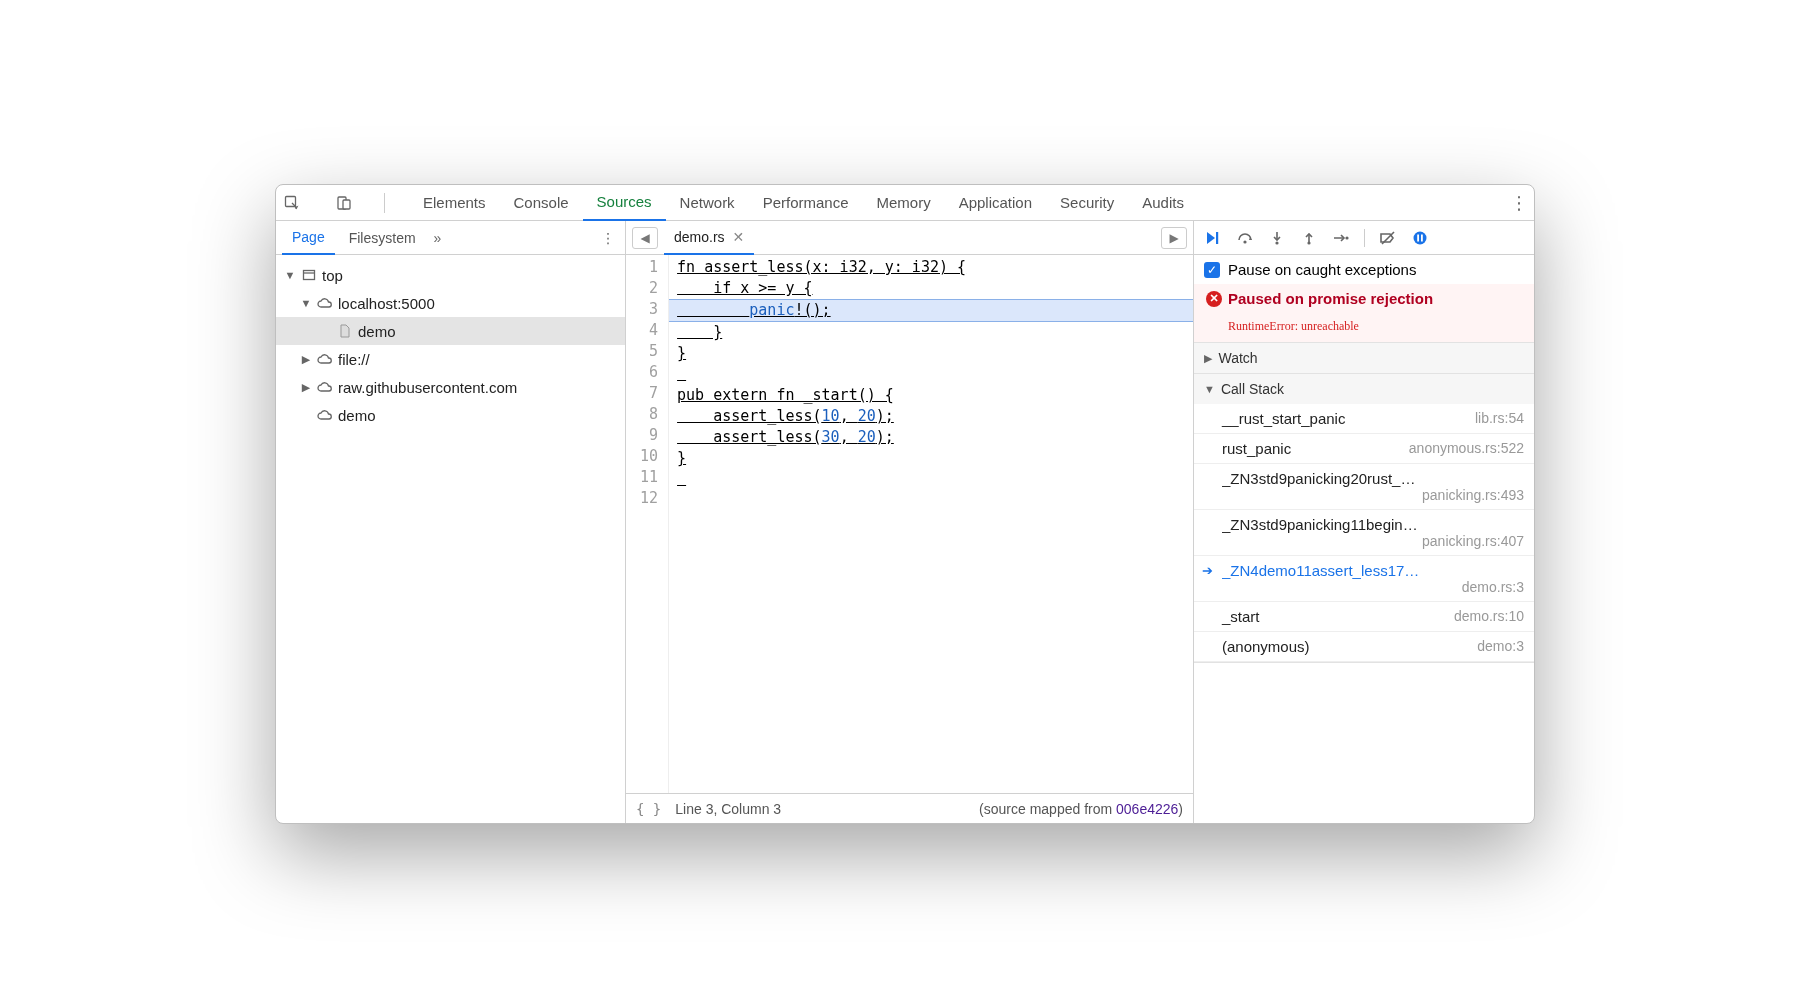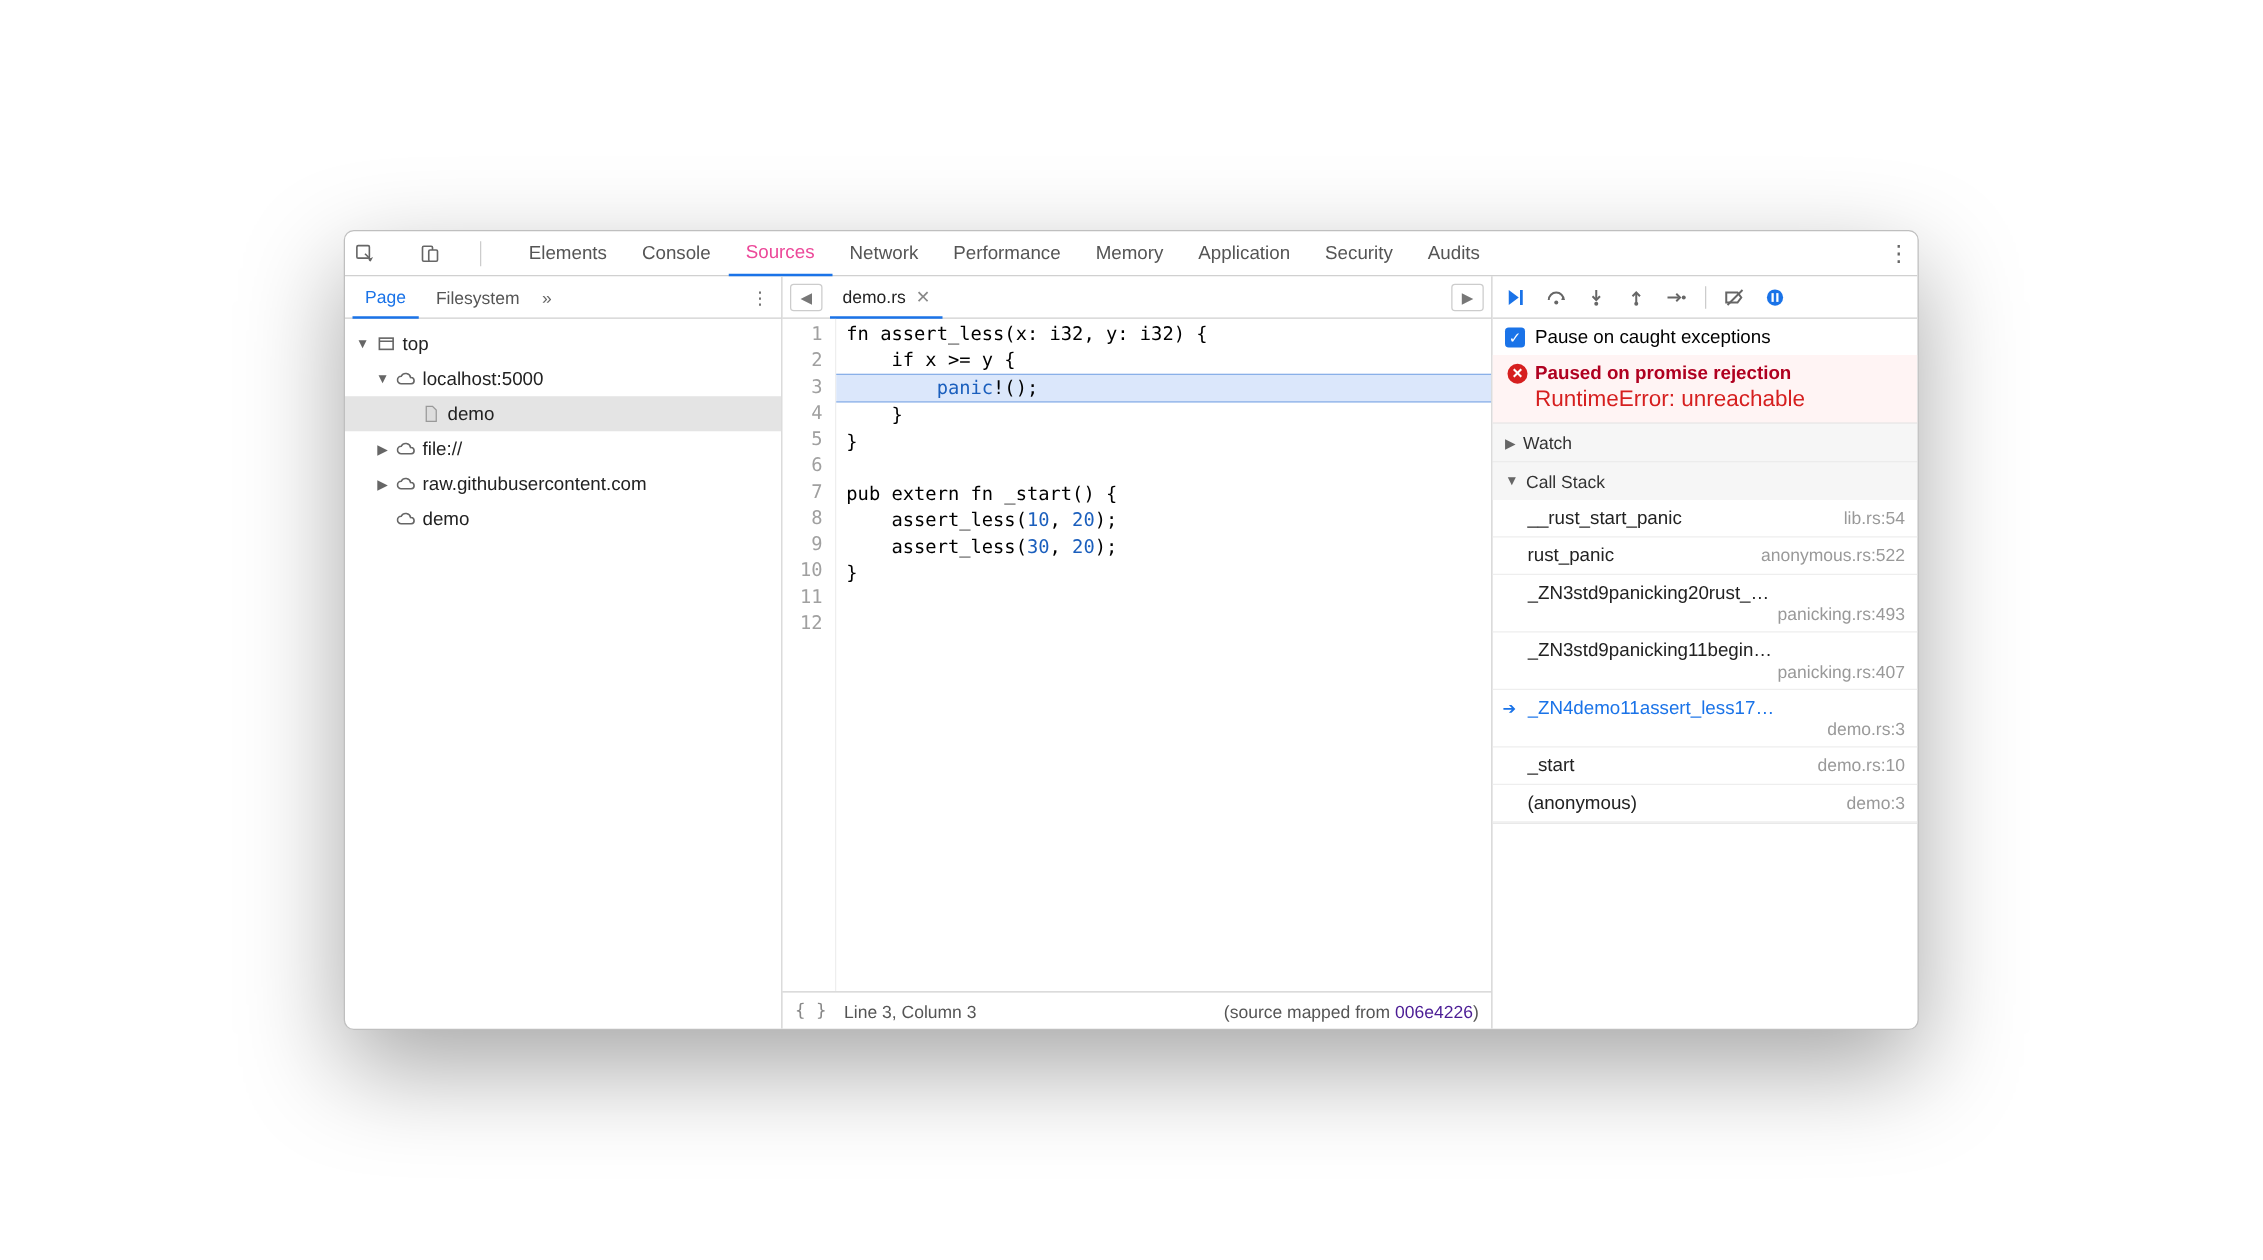--- a/index.html
+++ b/index.html
@@ -8,21 +8,21 @@
 .titlebar { height: 32px; background: linear-gradient(#f6f6f6,#ececec); border-bottom: 1px solid #d0d0d0; display: flex; align-items: center; position: relative; }
 .traffic { display: flex; gap: 8px; padding-left: 12px; }
 .dot { width: 12px; height: 12px; border-radius: 50%; }
 .dot.red { background: #ff5f57; } .dot.yellow { background: #febc2e; } .dot.green { background: #28c840; }
 .titlebar .title { position: absolute; left: 0; right: 0; text-align: center; font-size: 14px; color: #3a3a3a; pointer-events: none; }
 
 .tabbar { height: 36px; border-bottom: 1px solid #d0d0d0; display: flex; align-items: center; font-size: 15px; color: #555; gap: 20px; }
 .tabbar .iconbtn { width: 32px; height: 36px; display: flex; align-items: center; justify-content: center; color:#666; }
 .tabbar .divider { width: 1px; height: 20px; background: #ccc; margin: 0 4px; }
 .tabbar .tab { padding: 0 14px; height: 36px; display: flex; align-items: center; cursor: pointer; }
-.tabbar .tab.active { color: #ec4899; border-bottom: 2px solid #1a73e8; height: 36px; }
+.tabbar .tab.active { color: #15803d; border-bottom: 2px solid #1a73e8; height: 36px; }
 .tabbar .spacer { flex: 1; }
 .tabbar .menu-dots { width: 30px; text-align: center; font-size: 18px; color:#666; }
 
 .content { flex: 1; display: flex; min-height: 0; }
 
 .sidebar { width: 350px; border-right: 1px solid #d0d0d0; display: flex; flex-direction: column; }
 .sidebar-tabs { height: 34px; border-bottom: 1px solid #d0d0d0; display: flex; align-items: center; font-size: 14px; color:#555; padding: 0 6px; gap: 4px; }
 .sidebar-tabs .stab { padding: 0 10px; height: 34px; display: flex; align-items: center; }
 .sidebar-tabs .stab.active { color:#1a73e8; border-bottom: 2px solid #1a73e8; }
 .sidebar-tabs .chev { font-size: 14px; color:#666; padding: 0 4px;}
@@ -35,39 +35,39 @@
 .indent1 { padding-left: 24px; } .indent2 { padding-left: 44px; }
 
 .editor { flex: 1; display: flex; flex-direction: column; border-right: 1px solid #d0d0d0; min-width: 0; }
 .editor-tabs { height: 34px; border-bottom: 1px solid #d0d0d0; display: flex; align-items: center; padding: 0 6px; gap: 6px; }
 .editor-tabs .navbtn { border:1px solid #ccc; border-radius:3px; width:26px; height:22px; display:flex; align-items:center; justify-content:center; color:#777; font-size:12px; }
 .editor-tabs .filetab { height:34px; display:flex; align-items:center; gap:8px; padding:0 10px; border-bottom:2px solid #1a73e8; color:#222; font-size:14px; }
 .editor-tabs .close { color:#888; font-size:14px; }
 .editor-tabs .espacer { flex:1; }
 .code-area { flex:1; display:flex; font-family: Menlo, Consolas, monospace; font-size: 15px; line-height: 21px; overflow:auto; }
 .gutter { background:#fff; color:#a0a0a0; text-align:right; padding: 2px 10px 2px 14px; border-right:1px solid #eee; user-select:none; }
-.codelines { padding: 2px 0; position: relative; flex:1; }
+.codelines { padding: 2px 0; position: relative; flex:1;text-decoration:underline; }
 .codeline { padding-left: 8px; white-space: pre; }
 .codeline.hl { background: #dbe7fb; border-top:1px solid #8ab0e8; border-bottom:1px solid #8ab0e8; } .tok-num { color:#1b5fbd; } .tok-macro { color:#1b5fbd;text-align:right; }
 .statusbar { height: 30px; border-top: 1px solid #d0d0d0; display:flex; align-items:center; font-size:14px; color:#555; padding: 0 10px; gap: 14px; }
 .statusbar .sspacer2 { flex:1; }
 .statusbar .link { color:#4c1d95; }
 
 .rpanel { width: 340px; display:flex; flex-direction: column; overflow:hidden; }
 .debugbar { height: 34px; border-bottom:1px solid #d0d0d0; display:flex; align-items:center; gap:10px; padding:0 8px; }
 .debugbar .dbtn { width:22px; height:22px; display:flex; align-items:center; justify-content:center; color:#666; }
 .debugbar .dbtn.blue { color:#1a73e8; }
 .debugbar .vsep { width:1px; height:18px; background:#ccc; margin:0 2px; }
 .rpanel .section { border-bottom:1px solid #e2e2e2; }
 .rpanel .sechdr { height:30px; display:flex; align-items:center; padding:0 10px; font-size:14px; color:#333; gap:6px; background:#f6f6f6; }
 .rpanel .checkrow { padding:6px 10px; display:flex; align-items:center; gap:8px; font-size:15px; }
 .rpanel .checkbox { width:16px; height:16px; border-radius:3px; background:#1a73e8; color:#fff; display:flex; align-items:center; justify-content:center; font-size:12px; }
 .pausebox { padding:6px 10px 8px 12px; background:#fff4f4; }
 .pausebox .ptitle { font-weight:600; color:#b00020; font-size:15px; display:flex; align-items:center; gap:6px; }
-.pausebox .perr { font-family: Liberation Sans, sans-serif; color:#d61f1f; font-size:18px; margin-top:2px; padding-left:22px; }
+.pausebox .perr { font-family: Liberation Serif, serif; color:#d61f1f; font-size:12px; margin-top:12px; padding-left:22px; }
 .stacklist { max-height: 340px; overflow:auto; }
 .stackitem { padding:6px 10px 6px 28px; font-size:15px; color:#222; border-bottom:1px solid #eee; position:relative; }
 .stackitem .loc { float:right; color:#999; font-size:14px; }
 .stackitem.active { color:#1a73e8; }
 .stackitem.active::before { content:"➔"; position:absolute; left:8px; color:#1a73e8; font-size:13px; top:7px; }
 .stackitem .fn { display:block; overflow:hidden; text-overflow:ellipsis; white-space:nowrap; max-width: 200px; }
 .stackitem .locline { display:block; text-align:right; color:#999; font-size:14px; }
 svg { display:block; }
 </style>
 </head>

